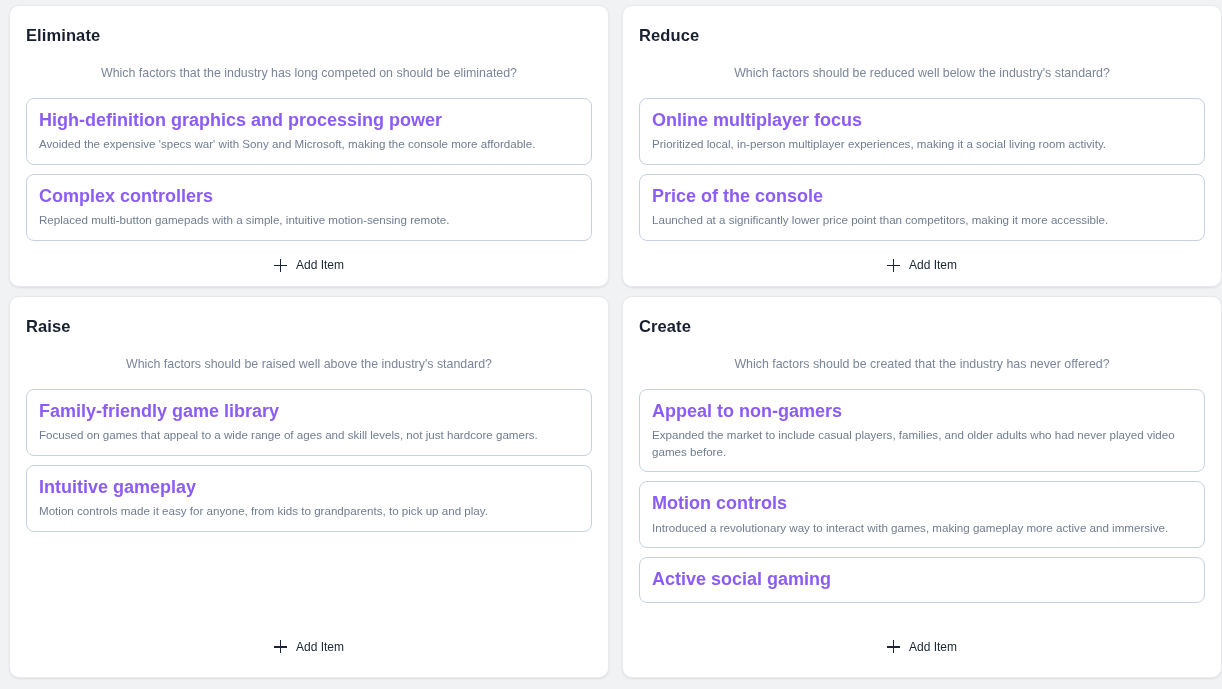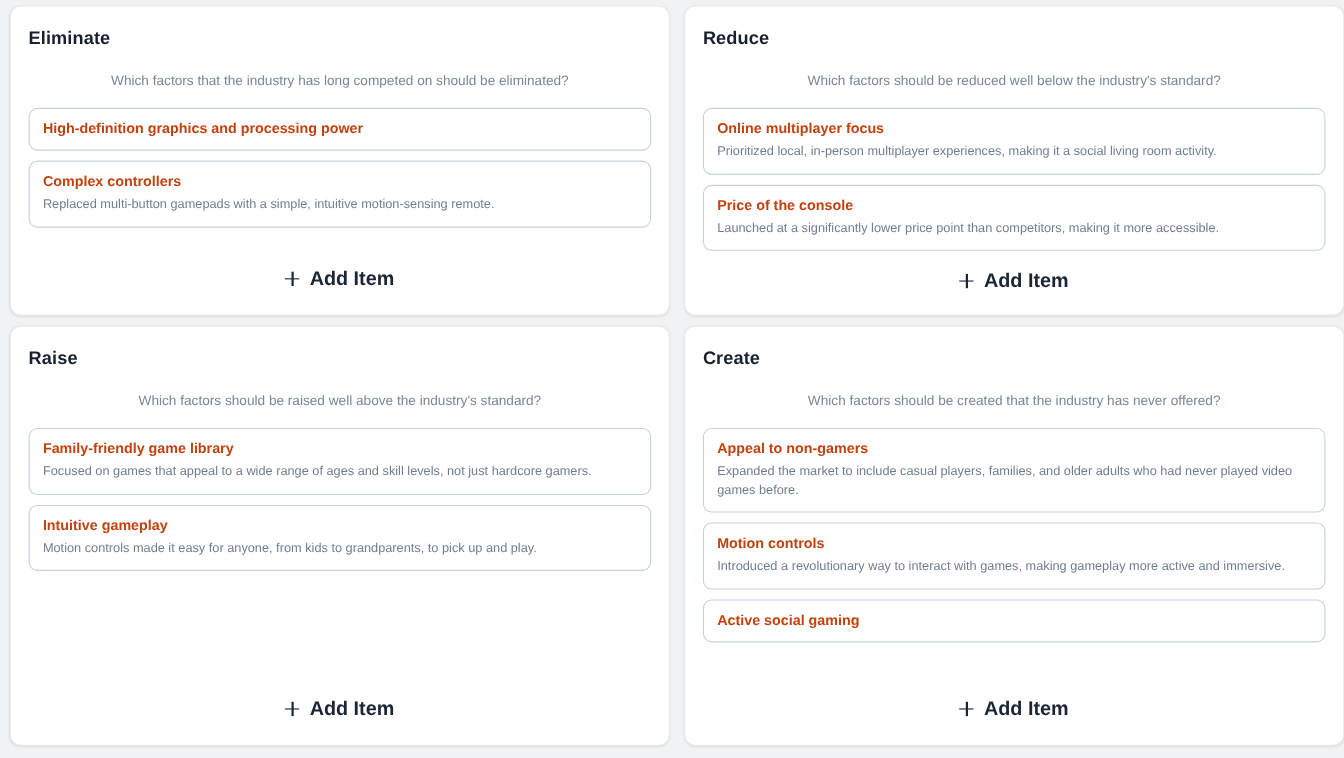--- a/index.html
+++ b/index.html
@@ -60,23 +60,23 @@
   }
 
   .item-card {
     border: 1px solid #c6d0e0;
     border-radius: 8px;
     background: #ffffff;
     padding: 10px 12px 11px 12px;
   }
 
   .item-title {
-    font-size: 13px;
+    font-size: 18px;
     font-weight: bold;
-    color: #c2410c;
+    color: #8b5cf6;
     line-height: 1.25;
     margin: 0;
   }
 
   .item-desc {
     font-size: 11.6px;
     color: #707d90;
     line-height: 1.42;
     margin: 5px 0 0 0;
   }
@@ -114,37 +114,38 @@
     background: #1b2535;
   }
   .plus-icon::before {
     left: 0; top: 6px; width: 13px; height: 1.6px;
   }
   .plus-icon::after {
     top: 0; left: 5.7px; width: 1.6px; height: 13px;
   }
 
   .add-item-label {
-    font-size: 18px;
-    font-weight: bold;
+    font-size: 12px;
+    font-weight: normal;
     color: #1b2535;
     line-height: 1;
   }
 </style>
 </head>
 <body>
 
 <div class="board">
 
   <section class="quad-card">
     <h2 class="quad-title">Eliminate</h2>
     <p class="quad-subtitle">Which factors that the industry has long competed on should be eliminated?</p>
     <div class="items-list">
       <div class="item-card">
         <div class="item-title">High-definition graphics and processing power</div>
+        <div class="item-desc">Avoided the expensive 'specs war' with Sony and Microsoft, making the console more affordable.</div>
       </div>
       <div class="item-card">
         <div class="item-title">Complex controllers</div>
         <div class="item-desc">Replaced multi-button gamepads with a simple, intuitive motion-sensing remote.</div>
       </div>
     </div>
     <div class="add-item-row">
       <button class="add-item-button">
         <span class="plus-icon"></span>
         <span class="add-item-label">Add Item</span>

